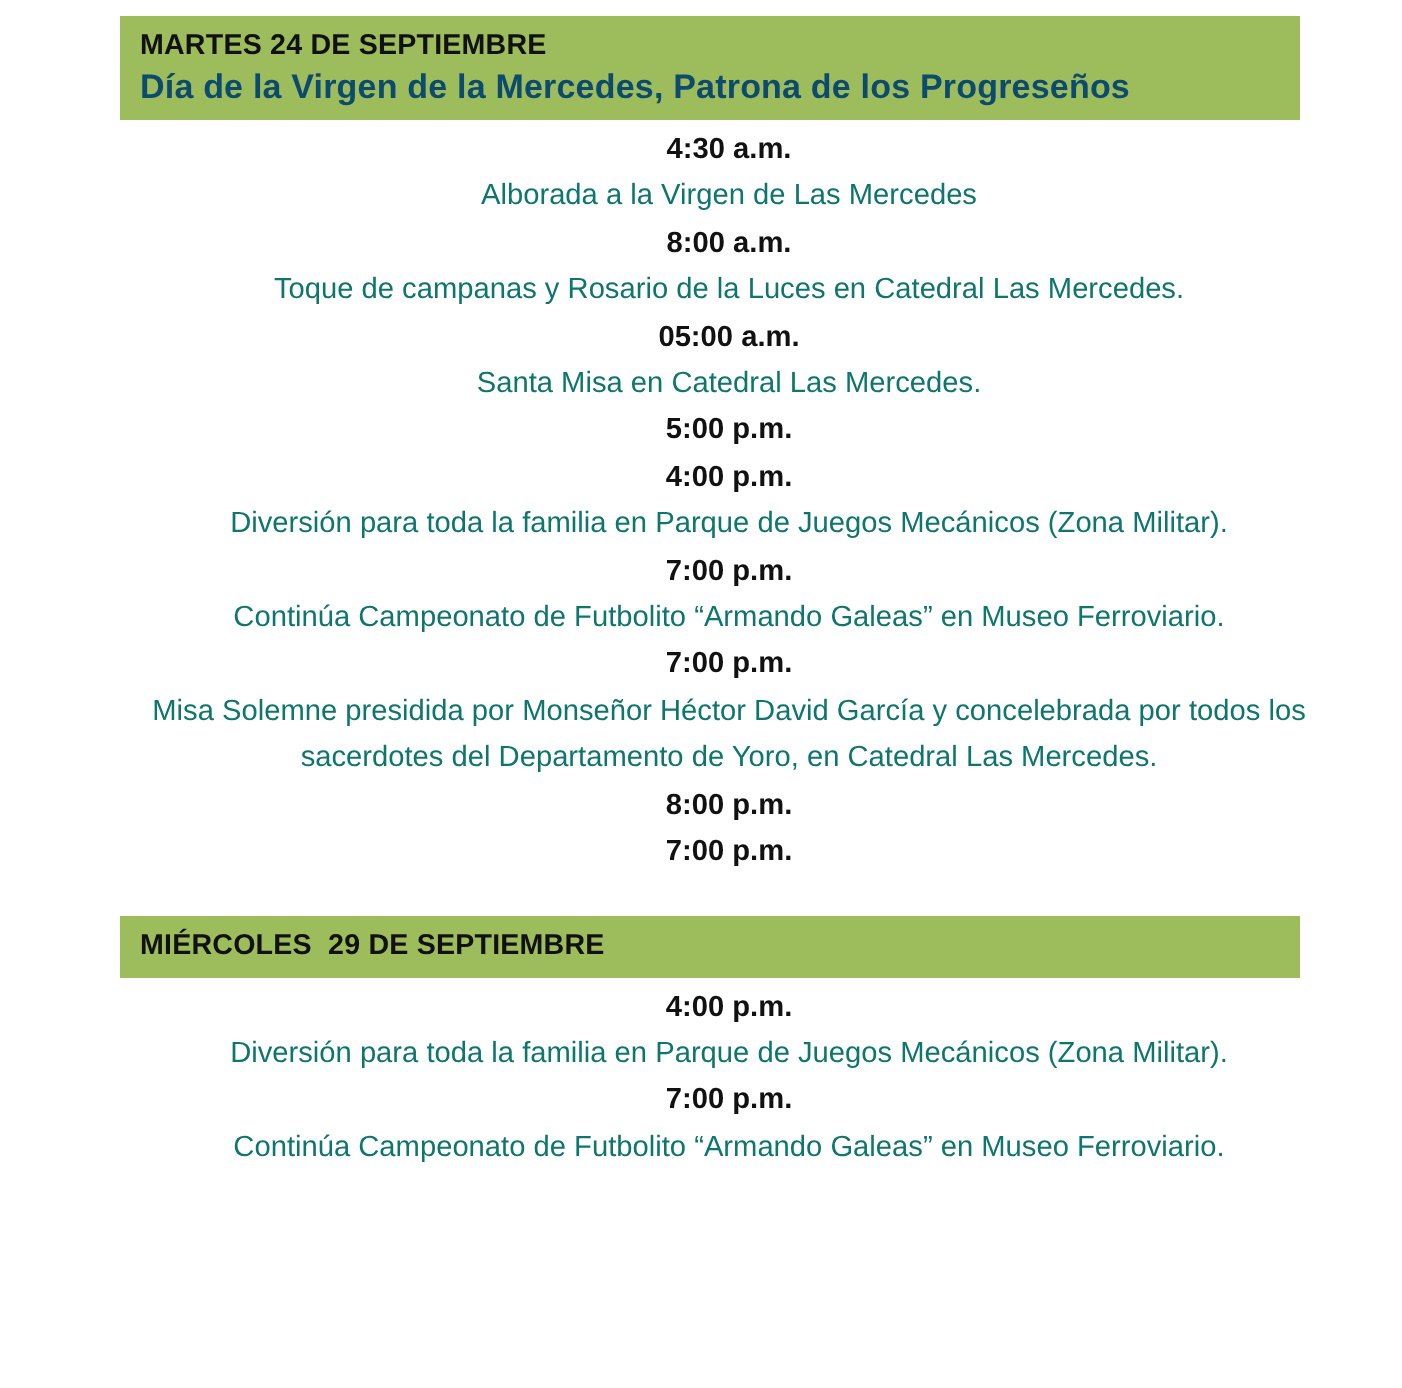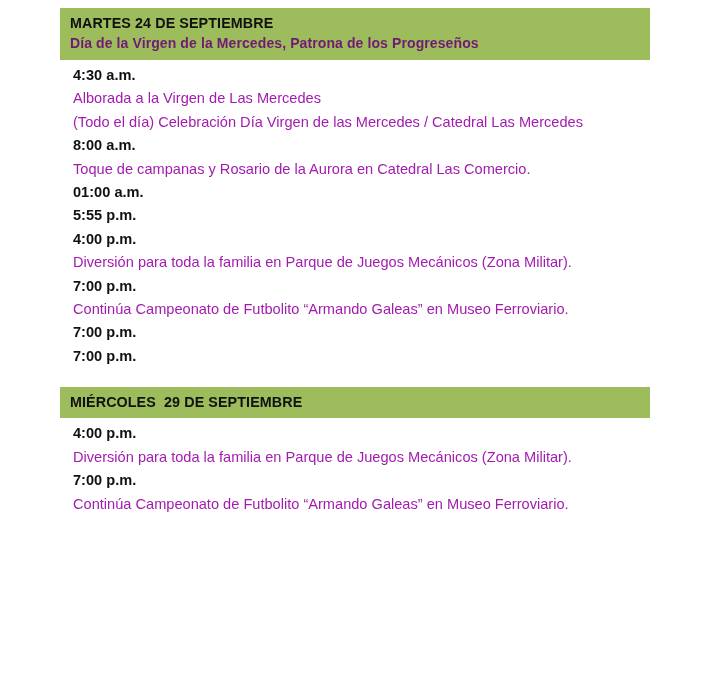--- a/index.html
+++ b/index.html
@@ -49,95 +49,98 @@
   .day-title {
     font-weight: bold;
     font-size: 14.3px;
     line-height: 20px;
     letter-spacing: 0.1px;
     color: #111111;
     white-space: pre;
   }
   .day-subtitle {
     font-weight: bold;
-    font-size: 14px;
+    font-size: 17px;
     line-height: 21px;
     letter-spacing: 0.1px;
-    color: #701a75;
+    color: #0c4a6e;
     white-space: pre;
   }
   .day-subtitle:empty {
     display: none;
   }
 
   
   .events {
     margin: 0;
     padding: 4px 0 0 0;
     list-style: none;
+    text-align: center;
   }
   .event {
     margin: 0;
     padding: 0;
   }
   .event-time {
     font-weight: bold;
     font-size: 14.6px;
     line-height: 23.4px;
     color: #111111;
     margin-left: 13px;
     white-space: pre;
   }
   .event-desc {
     font-weight: normal;
     font-size: 14.6px;
     line-height: 23.4px;
-    color: #a21caf;
+    color: #0f766e;
     margin-left: 13px;
     max-width: 583px;
   }
 </style>
 </head>
 <body>
 
 <div class="page">
   <div class="schedule" id="schedule-root">
       <div class="day-block">
         <div class="day-header">
           <div class="day-title">MARTES 24 DE SEPTIEMBRE</div>
           <div class="day-subtitle">Día de la Virgen de la Mercedes, Patrona de los Progreseños</div>
         </div>
         <ul class="events">
           <li class="event">
             <div class="event-time">4:30 a.m.</div>
             <div class="event-desc">Alborada a la Virgen de Las Mercedes</div>
-            <div class="event-desc">(Todo el día) Celebración Día Virgen de las Mercedes / Catedral Las Mercedes</div>
           </li>
           <li class="event">
             <div class="event-time">8:00 a.m.</div>
-            <div class="event-desc">Toque de campanas y Rosario de la Aurora en Catedral Las Comercio.</div>
+            <div class="event-desc">Toque de campanas y Rosario de la Luces en Catedral Las Mercedes.</div>
           </li>
           <li class="event">
-            <div class="event-time">01:00 a.m.</div>
+            <div class="event-time">05:00 a.m.</div>
+            <div class="event-desc">Santa Misa en Catedral Las Mercedes.</div>
           </li>
           <li class="event">
-            <div class="event-time">5:55 p.m.</div>
+            <div class="event-time">5:00 p.m.</div>
           </li>
           <li class="event">
             <div class="event-time">4:00 p.m.</div>
             <div class="event-desc">Diversión para toda la familia en Parque de Juegos Mecánicos (Zona Militar).</div>
           </li>
           <li class="event">
             <div class="event-time">7:00 p.m.</div>
             <div class="event-desc">Continúa Campeonato de Futbolito “Armando Galeas” en Museo Ferroviario.</div>
           </li>
           <li class="event">
             <div class="event-time">7:00 p.m.</div>
+            <div class="event-desc">Misa Solemne presidida por Monseñor Héctor David García y concelebrada por todos los sacerdotes del Departamento de Yoro, en Catedral Las Mercedes.</div>
           </li>
           <li class="event">
+            <div class="event-time">8:00 p.m.</div>
           </li>
           <li class="event">
             <div class="event-time">7:00 p.m.</div>
           </li>
         </ul>
       </div>
       <div class="day-block">
         <div class="day-header">
           <div class="day-title">MIÉRCOLES  29 DE SEPTIEMBRE</div>
         </div>

